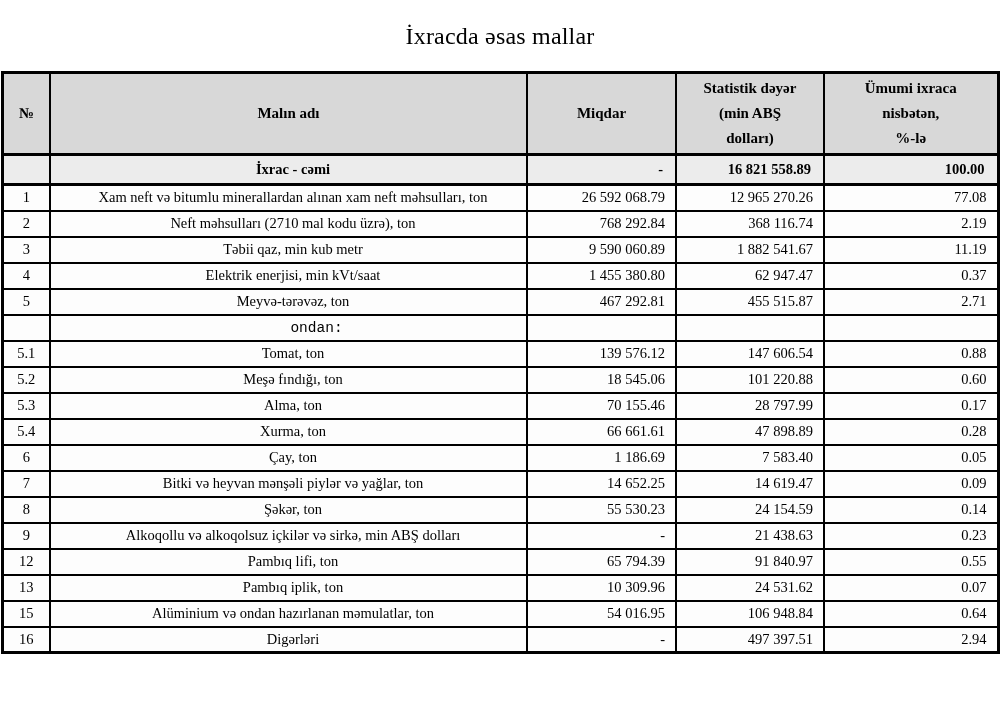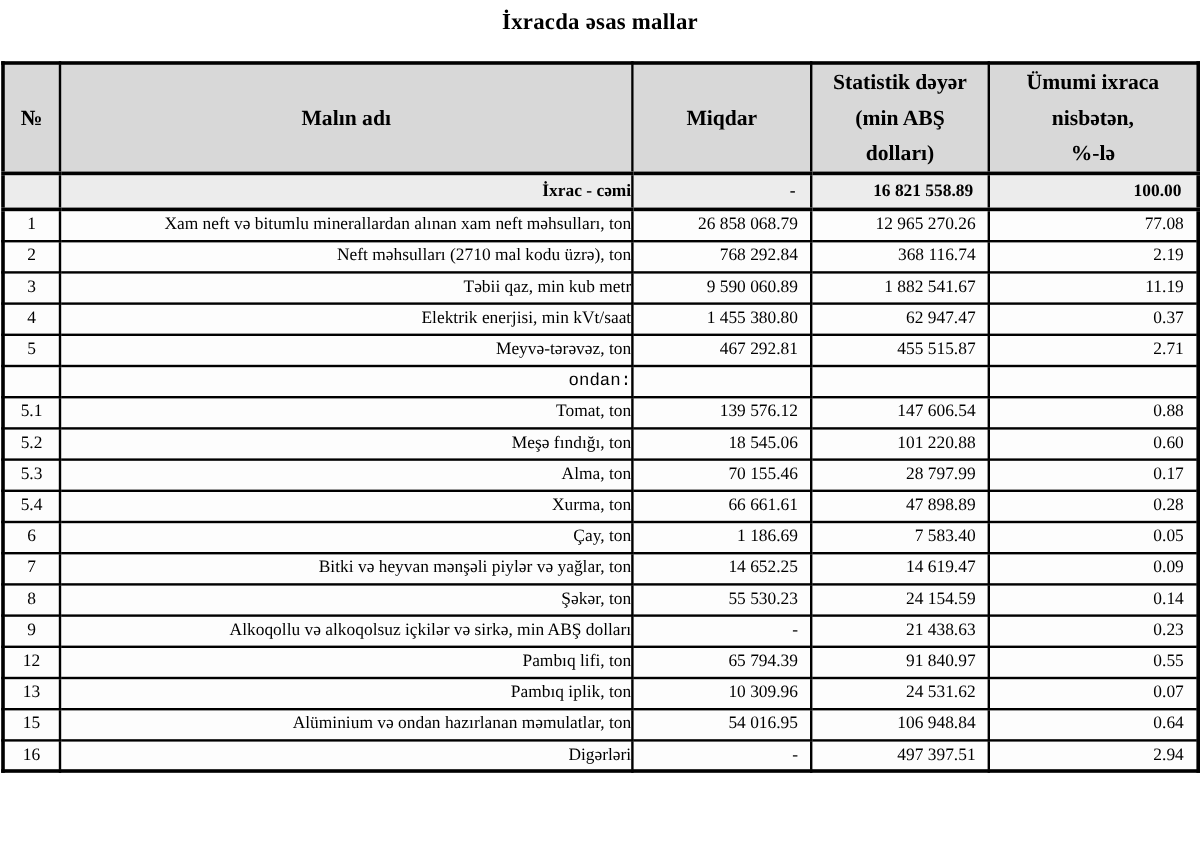--- a/index.html
+++ b/index.html
@@ -8,23 +8,23 @@
     width: 1000px;
     height: 704px;
     background: #ffffff;
     font-family: "Liberation Serif", "DejaVu Serif", serif;
     color: #000000;
     overflow: hidden;
     position: relative;
   }
   .title {
     text-align: center;
-    font-weight: bold;
-    font-size: 19px;
-    padding-top: 8px;
+    font-weight: normal;
+    font-size: 24px;
+    padding-top: 23px;
     letter-spacing: 0.2px;
   }
   table.main {
     border-collapse: collapse;
     table-layout: fixed;
     width: 996px;
     margin: 21px auto 0 auto;
     border: 3px solid #000000;
   }
   col.c-no    { width: 48px; }
@@ -36,28 +36,28 @@
     border: 2px solid #000000;
     font-size: 14.5px;
     overflow: hidden;
   }
   thead th {
     background: #d8d8d8;
     font-weight: bold;
     text-align: center;
     vertical-align: middle;
     height: 82px;
-    font-size: 18px;
+    font-size: 15px;
     white-space: pre-line;
     line-height: 1.65;
     border-bottom: 3px solid #000000;
   }
   tbody td { height: 26px; background: #fdfdfd; vertical-align: middle; }
   td.no   { text-align: center; }
-  td.name { text-align: right; padding-left: 9px; }
+  td.name { text-align: center; padding-left: 9px; }
   td.num  { text-align: right; padding-right: 10px; }
   tr.total-row td {
     background: #ececec;
     font-weight: bold;
     border-bottom: 3px solid #000000;
     height: 30px;
   }
   tr.total-row td.num { padding-right: 12px; }
   td.name.indent-1 { }
   td.name.indent-2 { padding-left: 56px; font-family: Liberation Mono, monospace; }
@@ -93,21 +93,21 @@
       <tr class="total-row">
         <td class="no"></td>
         <td class="name">İxrac - cəmi</td>
         <td class="num">-</td>
         <td class="num">16 821 558.89</td>
         <td class="num">100.00</td>
       </tr>
     <tr>
           <td class="no">1</td>
           <td class="name">Xam neft və bitumlu minerallardan alınan xam neft məhsulları, ton</td>
-          <td class="num">26 858 068.79</td>
+          <td class="num">26 592 068.79</td>
           <td class="num">12 965 270.26</td>
           <td class="num">77.08</td>
         </tr>
         <tr>
           <td class="no">2</td>
           <td class="name">Neft məhsulları (2710 mal kodu üzrə), ton</td>
           <td class="num">768 292.84</td>
           <td class="num">368 116.74</td>
           <td class="num">2.19</td>
         </tr>

